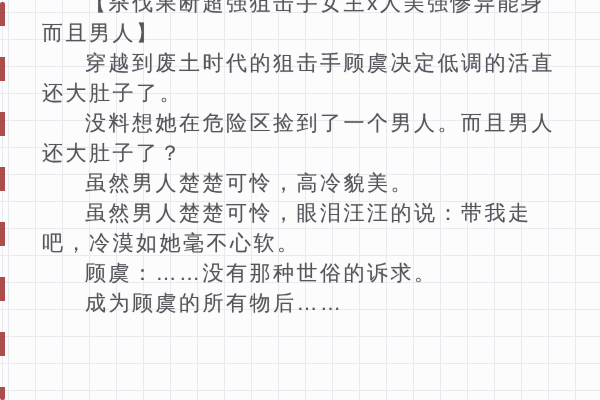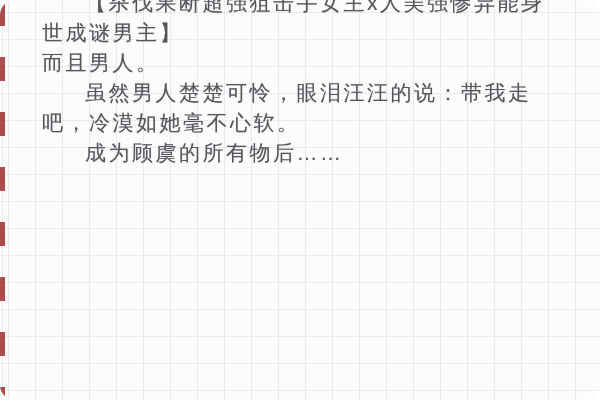--- a/index.html
+++ b/index.html
@@ -16,21 +16,20 @@
     
     background-image:
       repeating-linear-gradient(180deg,
         var(--grid, #e9eaef) 0px, var(--grid, #e9eaef) 1px,
         transparent 1px, transparent 27px),
       repeating-linear-gradient(90deg,
         var(--grid, #e9eaef) 0px, var(--grid, #e9eaef) 1px,
         transparent 1px, transparent 27px);
     background-position: 0px 12px, 8px 0px;
     font-family: "Liberation Sans", sans-serif;
-    border-radius: 15px;
   }
   
   .edge-marks {
     position: absolute;
     left: 0;
     top: 2px;
     bottom: 0;
     width: 5px;
     border-radius: 2px;
     background: repeating-linear-gradient(180deg,
@@ -58,19 +57,24 @@
     padding-left: 43px;
   }
 </style>
 </head>
 <body>
 
 <div class="screen">
   <div class="edge-marks"></div>
   <div class="text-block" id="text-block">
       <div class="line indent">【杀伐果断超强狙击手女主x人美强惨异能身</div>
-      <div class="line">世成谜男主】</div>
-      <div class="line">而且男人。</div>
+      <div class="line">而且男人】</div>
+      <div class="line indent">穿越到废土时代的狙击手顾虞决定低调的活直</div>
+      <div class="line">还大肚子了。</div>
+      <div class="line indent">没料想她在危险区捡到了一个男人。而且男人</div>
+      <div class="line">还大肚子了？</div>
+      <div class="line indent">虽然男人楚楚可怜，高冷貌美。</div>
       <div class="line indent">虽然男人楚楚可怜，眼泪汪汪的说：带我走</div>
       <div class="line">吧，冷漠如她毫不心软。</div>
+      <div class="line indent">顾虞：……没有那种世俗的诉求。</div>
       <div class="line indent">成为顾虞的所有物后……</div>
     </div>
 </div>
 
 </body></html>

